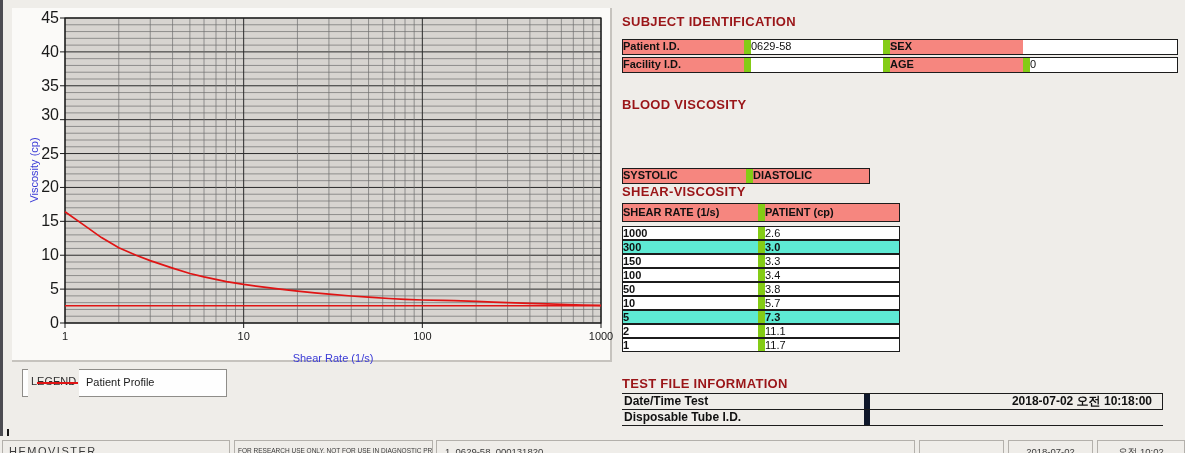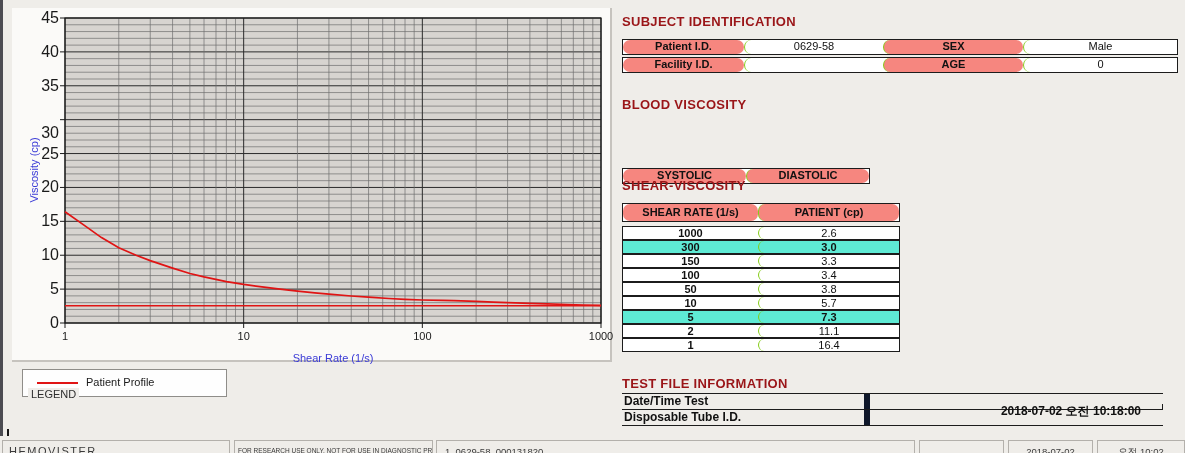--- a/index.html
+++ b/index.html
@@ -29,35 +29,35 @@
   }
   .ytick{position:absolute;width:30px;text-align:right;font-size:16px;color:#1a1a1a;line-height:12px;}
   .xtick{position:absolute;transform:translateX(-50%);font-size:11px;color:#1a1a1a;line-height:12px;}
 
   
   .legend-box{
     position:absolute;left:22px;top:369px;width:203px;height:26px;
     background:#fefefe;border:1px solid #8f8d89;
   }
   .legend-title{
-    position:absolute;left:5px;top:-7px;background:#efede9;padding:0 3px;
-    font-size:11px;color:#2e2e2e;margin-top:25px;
+    position:absolute;left:5px;top:-7px;background:#efede9;padding:12px 3px;
+    font-size:11px;color:#2e2e2e;
   }
   .legend-line{position:absolute;left:14px;top:12px;width:41px;height:2px;background:#e01414;}
   .legend-label{position:absolute;left:63px;top:6px;font-size:11px;color:#1a1a1a;}
 
   
   .section-title{
     position:absolute;left:622px;font-size:13px;font-weight:bold;letter-spacing:.3px;
     color:#9a1518;white-space:nowrap;
   }
   .tbl{position:absolute;left:622px;}
   .trow{display:flex;border:1px solid #1c1c1c;background:#fff;box-sizing:border-box;margin-bottom:2px;}
-  .tcell{box-sizing:border-box;font-size:11px;line-height:13px;text-align:center;overflow:hidden;white-space:nowrap;border-radius:7px;}
-  .tcell + .tcell{border-left:1px solid #84cc16;}
+  .tcell{box-sizing:border-box;font-size:11px;line-height:13px;overflow:hidden;white-space:nowrap;}
+  .tcell + .tcell{border-left:7px solid #84cc16;}
   .pink{background:#f6867f;font-weight:bold;}
   .bold{font-weight:bold;}
 
   
   .subject-table{top:39px;width:556px;}
   .subject-table .trow{height:16px;}
   .subject-table .c1{width:121px;}
   .subject-table .c2{width:139px;}
   .subject-table .c3{width:140px;}
   .subject-table .c4{flex:1;}
@@ -78,21 +78,21 @@
   .shear-row .r1{font-weight:bold;}
   .hl{background:#5eead4;}
   .hl .tcell{font-weight:bold;}
 
   
   .test-table{top:393px;width:541px;border-top:1px solid #1c1c1c;}
   .test-row{display:flex;height:15px;border-bottom:1px solid #1c1c1c;background:transparent;}
   .test-label{width:248px;box-sizing:border-box;font-size:12px;font-weight:bold;line-height:14px;
     border-right:6px solid #0f172a;padding-left:2px;white-space:nowrap;}
   .test-value{flex:1;box-sizing:border-box;font-size:12px;font-weight:bold;line-height:14px;
-    text-align:right;padding-right:21px;border-right:1px solid #1c1c1c;white-space:nowrap;margin-top:10px;}
+    text-align:right;padding-right:10px;border-right:1px solid #1c1c1c;white-space:nowrap;}
 
   
   .statusbar{position:absolute;left:0;top:436px;width:1185px;height:24px;background:#efede9;}
   .seg{
     position:absolute;top:4px;height:20px;box-sizing:border-box;
     border:1px solid #b3b0ab;background:#efede9;color:#3a3a3a;overflow:hidden;white-space:nowrap;
   }
   .seg-text{display:block;}
 </style>
 </head>
@@ -197,21 +197,21 @@
         <line x1="536" y1="305" x2="536" y2="310" stroke="#1a1a1a" stroke-width="1"></line>
         <polyline points="0.0,193.8 20.4,208.1 36.5,219.6 53.8,229.8 71.1,237.2 85.2,242.6 107.6,250.1 124.9,255.5 139.0,258.9 161.4,263.7 178.7,266.4 199.0,269.1 215.1,271.1 232.5,273.1 249.8,274.8 263.9,276.2 286.2,278.0 303.5,279.2 323.9,280.5 340.0,281.3 357.3,282.0 377.7,282.4 388.8,282.6 411.1,283.4 428.4,284.1 442.6,284.7 464.9,285.3 482.2,285.9 502.6,286.5 518.7,287.0 536.0,287.4" fill="none" stroke="#e01414" stroke-width="1.7"></polyline>
         <line x1="0" y1="287.7166666666667" x2="536" y2="287.7166666666667" stroke="#e01414" stroke-width="1.6"></line>
       </svg>
   <div class="ytick" style="left: -36px; top: 299px;">0</div>
       <div class="ytick" style="left: -36px; top: 265.111px;">5</div>
       <div class="ytick" style="left: -36px; top: 231.222px;">10</div>
       <div class="ytick" style="left: -36px; top: 197.333px;">15</div>
       <div class="ytick" style="left: -36px; top: 163.444px; text-align: right;">20</div>
       <div class="ytick" style="left: -36px; top: 129.556px;">25</div>
-      <div class="ytick" style="left: -36px; top: 109px;">30</div>
+      <div class="ytick" style="left: -36px; top: 91px;">30</div>
       <div class="ytick" style="left: -36px; top: 61.7778px;">35</div>
       <div class="ytick" style="left: -36px; top: 27.8889px;">40</div>
       <div class="ytick" style="left: -36px; top: -6px;">45</div>
       <div class="xtick" style="left: 0px; top: 312px;">1</div>
       <div class="xtick" style="left: 178.667px; top: 312px;">10</div>
       <div class="xtick" style="left: 357.333px; top: 312px;">100</div>
       <div class="xtick" style="left: 536px; top: 312px;">1000</div>
     </div>
   <div class="x-axis-label">Shear Rate (1/s)</div>
 </div>
@@ -221,39 +221,38 @@
   <span class="legend-line"></span>
   <span class="legend-label">Patient Profile</span>
 </div>
 
 <div class="section-title" style="top:14px">SUBJECT IDENTIFICATION</div>
 <div class="tbl subject-table">
   <div class="trow">
     <div class="tcell pink c1">Patient I.D.</div>
     <div class="tcell c2">0629-58</div>
     <div class="tcell pink c3">SEX</div>
-    <div class="tcell c4">Male</div>
   </div>
   <div class="trow">
     <div class="tcell pink c1">Facility I.D.</div>
     <div class="tcell c2"></div>
     <div class="tcell pink c3">AGE</div>
     <div class="tcell c4">0</div>
   </div>
 </div>
 
 <div class="section-title" style="top:97px">BLOOD VISCOSITY</div>
 <div class="tbl blood-table">
   <div class="trow">
     <div class="tcell pink">SYSTOLIC</div>
     <div class="tcell pink">DIASTOLIC</div>
   </div>
 </div>
 
-<div class="section-title" style="top:178px">SHEAR-VISCOSITY</div>
+<div class="section-title" style="top:184px">SHEAR-VISCOSITY</div>
 <div class="tbl shear-table">
   <div class="trow shear-header">
     <div class="tcell pink r1">SHEAR RATE (1/s)</div>
     <div class="tcell pink r2">PATIENT (cp)</div>
   </div>
   <div class="trow shear-row">
     <div class="tcell r1">1000</div>
     <div class="tcell r2">2.6</div>
   </div>
   <div class="trow shear-row hl">
@@ -279,21 +278,21 @@
   <div class="trow shear-row hl">
     <div class="tcell r1">5</div>
     <div class="tcell r2">7.3</div>
   </div>
   <div class="trow shear-row">
     <div class="tcell r1">2</div>
     <div class="tcell r2">11.1</div>
   </div>
   <div class="trow shear-row">
     <div class="tcell r1">1</div>
-    <div class="tcell r2">16.4</div>
+    <div class="tcell r2">11.7</div>
   </div>
 </div>
 
 <div class="section-title" style="top:376px">TEST FILE INFORMATION</div>
 <div class="tbl test-table">
   <div class="test-row">
     <div class="test-label">Date/Time Test</div>
     <div class="test-value">2018-07-02  오전 10:18:00</div>
   </div>
   <div class="test-row">

